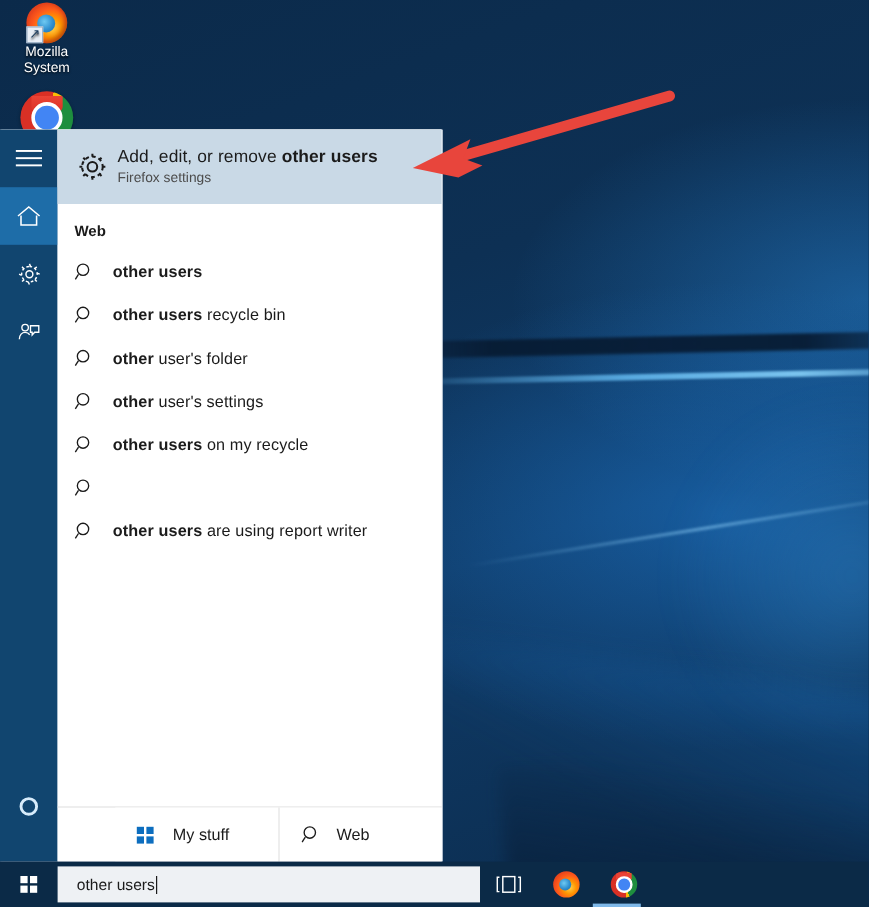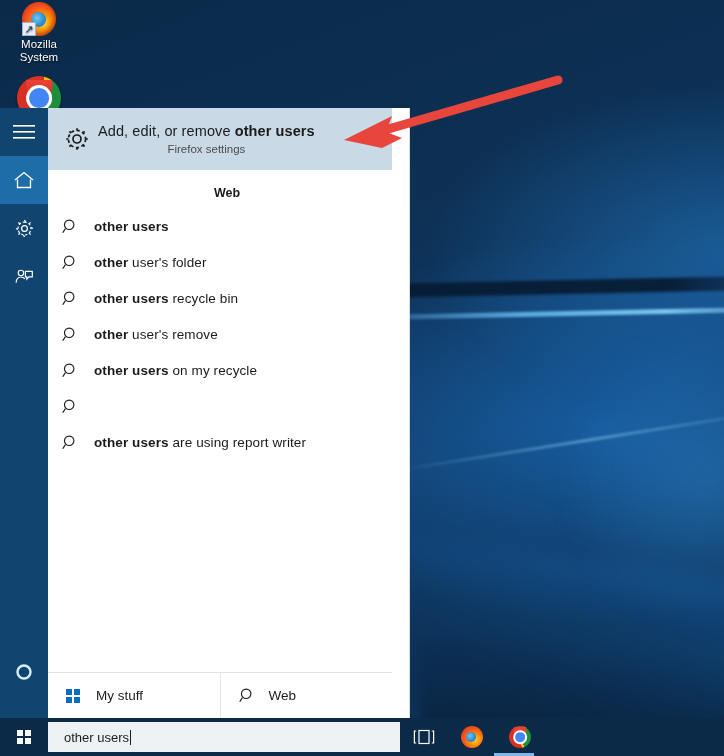--- a/index.html
+++ b/index.html
@@ -95,25 +95,24 @@
     border-radius:0 0 40% 40%;
   }
   .cr-glyph::after {
     content:""; position:absolute; left:50%; top:50%; transform:translate(-50%,-50%);
     width:45%; height:45%; border-radius:50%;
     background:#4285f4; border:3px solid #ffffff;
   }
 
   
   #search-panel {
-    position:absolute; left:0; top:108px; width:409px; height:610px;
+    position:absolute; left:0; top:108px; width:368px; height:610px;
     background:#ffffff;
     box-shadow:1px 0 0 #d5dde5;
     display:flex;
-    text-align:center;
   }
   #panel-rail {
     width:48px; height:100%;
     background:#11456f;
     display:flex; flex-direction:column; align-items:center;
     position:relative;
   }
   .rail-btn {
     width:48px; height:48px;
     display:flex; align-items:center; justify-content:center;
@@ -164,20 +163,21 @@
   .row-label {
     font-size:13.5px; color:#1b1b1b; white-space:nowrap; letter-spacing:0.1px;
   }
   .row-label b { font-weight:bold; }
 
   
   #panel-tabs {
     height:46px; min-height:46px;
     border-top:1px solid #e3e3e3;
     display:flex;
+    padding-left:48px;
   }
   .tab {
     flex:1; display:flex; align-items:center;
     padding-left:18px; cursor:pointer;
     background:#ffffff;
   }
   .tab + .tab { border-left:1px solid #e3e3e3; }
   .tab-icon { width:30px; min-width:30px; display:flex; align-items:center; }
   .tab-label { font-size:13.5px; color:#1b1b1b; }
   .winlogo {
@@ -355,39 +355,39 @@
             </span>
             <span class="row-label"><b>other users</b><span></span></span>
           </div>
           <div class="result-row">
             <span class="row-icon">
               <svg width="17" height="17" viewBox="0 0 18 18">
                 <circle cx="7.6" cy="7.2" r="5" fill="none" stroke="#1b1b1b" stroke-width="1.2"></circle>
                 <line x1="3.6" y1="11.2" x2="0.8" y2="15.6" stroke="#1b1b1b" stroke-width="1.2"></line>
               </svg>
             </span>
+            <span class="row-label"><b>other users</b><span> recycle bin</span></span>
+          </div>
+          <div class="result-row">
+            <span class="row-icon">
+              <svg width="17" height="17" viewBox="0 0 18 18">
+                <circle cx="7.6" cy="7.2" r="5" fill="none" stroke="#1b1b1b" stroke-width="1.2"></circle>
+                <line x1="3.6" y1="11.2" x2="0.8" y2="15.6" stroke="#1b1b1b" stroke-width="1.2"></line>
+              </svg>
+            </span>
             <span class="row-label"><b>other</b><span> user's folder</span></span>
           </div>
           <div class="result-row">
             <span class="row-icon">
               <svg width="17" height="17" viewBox="0 0 18 18">
                 <circle cx="7.6" cy="7.2" r="5" fill="none" stroke="#1b1b1b" stroke-width="1.2"></circle>
                 <line x1="3.6" y1="11.2" x2="0.8" y2="15.6" stroke="#1b1b1b" stroke-width="1.2"></line>
               </svg>
             </span>
-            <span class="row-label"><b>other users</b><span> recycle bin</span></span>
-          </div>
-          <div class="result-row">
-            <span class="row-icon">
-              <svg width="17" height="17" viewBox="0 0 18 18">
-                <circle cx="7.6" cy="7.2" r="5" fill="none" stroke="#1b1b1b" stroke-width="1.2"></circle>
-                <line x1="3.6" y1="11.2" x2="0.8" y2="15.6" stroke="#1b1b1b" stroke-width="1.2"></line>
-              </svg>
-            </span>
-            <span class="row-label"><b>other</b><span> user's remove</span></span>
+            <span class="row-label"><b>other</b><span> user's settings</span></span>
           </div>
           <div class="result-row">
             <span class="row-icon">
               <svg width="17" height="17" viewBox="0 0 18 18">
                 <circle cx="7.6" cy="7.2" r="5" fill="none" stroke="#1b1b1b" stroke-width="1.2"></circle>
                 <line x1="3.6" y1="11.2" x2="0.8" y2="15.6" stroke="#1b1b1b" stroke-width="1.2"></line>
               </svg>
             </span>
             <span class="row-label"><b>other users</b><span> on my recycle</span></span>
           </div>

